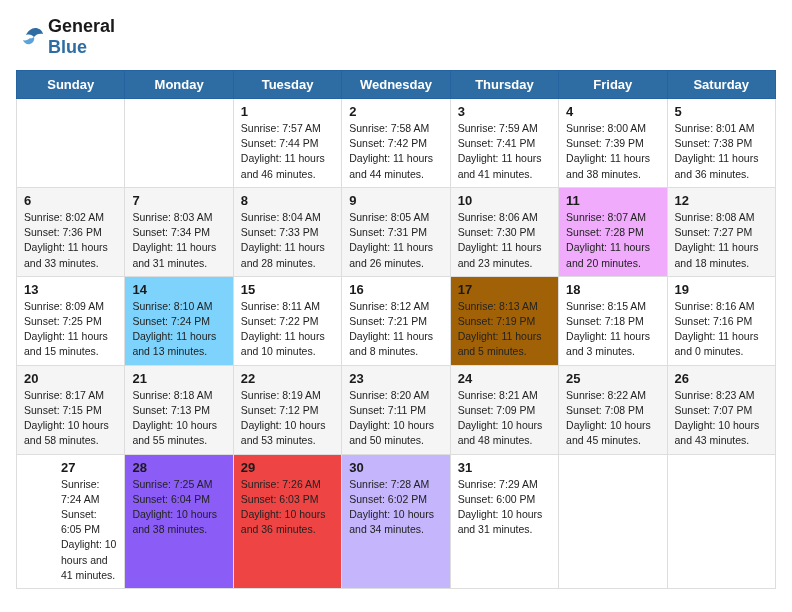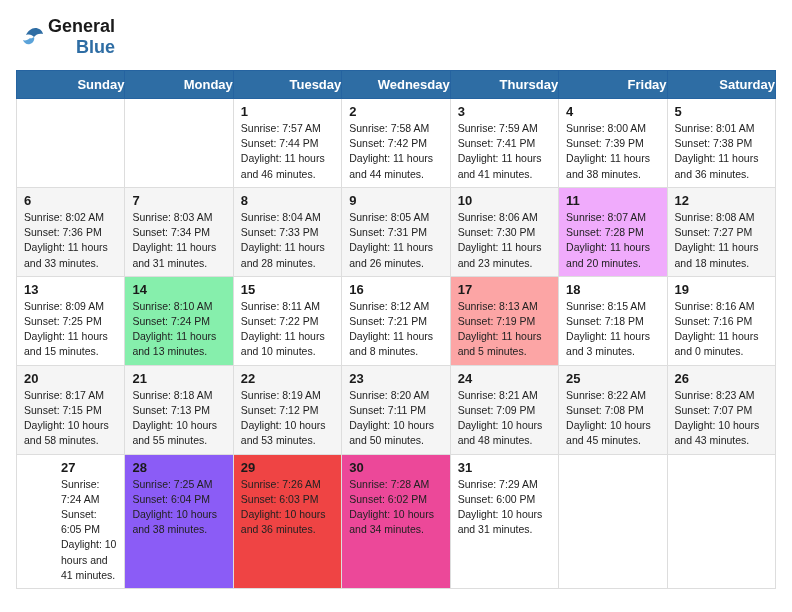--- a/index.html
+++ b/index.html
@@ -13,21 +13,20 @@
     .header {
       display: flex;
       justify-content: space-between;
       align-items: flex-start;
       margin-bottom: 12px;
     }
     .logo {
       display: flex;
       align-items: center;
       gap: 4px;
-      text-align: right;
     }
     .logo-bird {
       width: 28px;
       height: 22px;
     }
     .title-block {
       text-align: right;
     }
     .month-title {
       font-size: 36px;
@@ -40,21 +39,21 @@
       color: #444;
     }
     .calendar {
       width: 100%;
       border-collapse: collapse;
       border: 1px solid #ccc;
     }
     .calendar th {
       background-color: #2e6da4;
       color: #fff;
-      text-align: right;
+      text-align: center;
       padding: 6px 0;
       font-size: 13px;
       font-weight: bold;
       border: 1px solid #2563a0;
     }
     .calendar td {
       vertical-align: top;
       padding: 5px 7px;
       border: 1px solid #ddd;
       background: #fff;
@@ -164,33 +163,33 @@
         <td style="background: rgb(245, 245, 245);">
         <div class="day-number">12</div>
         <div class="day-info">Sunrise: 8:08 AM<br>Sunset: 7:27 PM<br>Daylight: 11 hours and 18 minutes.</div>
       </td>
       </tr>
       <tr>
         <td style="background: rgb(255, 255, 255);">
         <div class="day-number">13</div>
         <div class="day-info">Sunrise: 8:09 AM<br>Sunset: 7:25 PM<br>Daylight: 11 hours and 15 minutes.</div>
       </td>
-        <td style="background: #86efac;">
+        <td style="background: #7dd3fc;">
         <div class="day-number">14</div>
         <div class="day-info">Sunrise: 8:10 AM<br>Sunset: 7:24 PM<br>Daylight: 11 hours and 13 minutes.</div>
       </td>
         <td style="background: rgb(255, 255, 255);">
         <div class="day-number">15</div>
         <div class="day-info">Sunrise: 8:11 AM<br>Sunset: 7:22 PM<br>Daylight: 11 hours and 10 minutes.</div>
       </td>
         <td style="background: rgb(255, 255, 255);">
         <div class="day-number">16</div>
         <div class="day-info">Sunrise: 8:12 AM<br>Sunset: 7:21 PM<br>Daylight: 11 hours and 8 minutes.</div>
       </td>
-        <td style="background: #fca5a5;">
+        <td style="background: #a16207;">
         <div class="day-number">17</div>
         <div class="day-info">Sunrise: 8:13 AM<br>Sunset: 7:19 PM<br>Daylight: 11 hours and 5 minutes.</div>
       </td>
         <td style="background: rgb(255, 255, 255);">
         <div class="day-number">18</div>
         <div class="day-info">Sunrise: 8:15 AM<br>Sunset: 7:18 PM<br>Daylight: 11 hours and 3 minutes.</div>
       </td>
         <td style="background: rgb(255, 255, 255);">
         <div class="day-number">19</div>
         <div class="day-info">Sunrise: 8:16 AM<br>Sunset: 7:16 PM<br>Daylight: 11 hours and 0 minutes.</div>
@@ -232,21 +231,21 @@
         <div class="day-info">Sunrise: 7:24 AM<br>Sunset: 6:05 PM<br>Daylight: 10 hours and 41 minutes.</div>
       </td>
         <td style="background: #8b5cf6;">
         <div class="day-number">28</div>
         <div class="day-info">Sunrise: 7:25 AM<br>Sunset: 6:04 PM<br>Daylight: 10 hours and 38 minutes.</div>
       </td>
         <td style="background: #ef4444;">
         <div class="day-number">29</div>
         <div class="day-info">Sunrise: 7:26 AM<br>Sunset: 6:03 PM<br>Daylight: 10 hours and 36 minutes.</div>
       </td>
-        <td style="background: #ec4899;">
+        <td style="background: #c4b5fd;">
         <div class="day-number">30</div>
         <div class="day-info">Sunrise: 7:28 AM<br>Sunset: 6:02 PM<br>Daylight: 10 hours and 34 minutes.</div>
       </td>
         <td style="background: rgb(255, 255, 255); border-radius: 26px;">
         <div class="day-number">31</div>
         <div class="day-info">Sunrise: 7:29 AM<br>Sunset: 6:00 PM<br>Daylight: 10 hours and 31 minutes.</div>
       </td>
         <td class="empty-cell" style="background: rgb(255, 255, 255);"></td>
         <td class="empty-cell" style="background: rgb(255, 255, 255);"></td>
       </tr>

